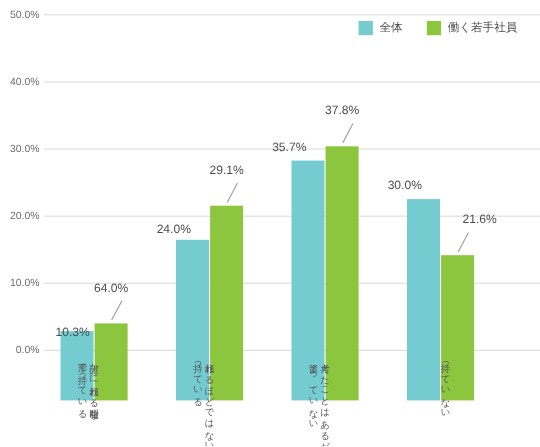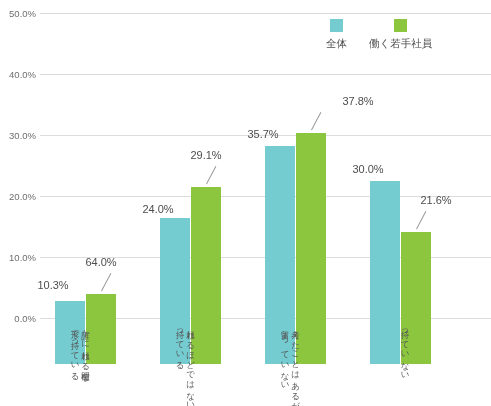--- a/index.html
+++ b/index.html
@@ -24,21 +24,20 @@
     top: 19px;
     left: 326px;
     display: flex;
     align-items: center;
     gap: 22px;
   }
   .legend-item {
     display: flex;
     align-items: center;
     gap: 6px;
-    flex-direction: column;
   }
   .legend-swatch {
     width: 13px;
     height: 13px;
     display: block;
   }
   .legend-label {
     font-size: 10.5px;
     color: #4a4a4a;
     line-height: 1;
@@ -160,38 +159,38 @@
 
     <div class="gridline" style="top:244px;"></div>
     <div class="axis-label" style="top:244px;">10.0%</div>
 
     <div class="gridline" style="top:305px;"></div>
     <div class="axis-label" style="top:305px;">0.0%</div>
 
     <div class="group" style="left:15px;">
       <div class="bar a" style="height: 62.83px; background: rgb(116, 203, 208);"></div>
       <div class="bar b" style="height: 70.15px; background: rgb(140, 198, 62);"></div>
-      <div class="bar-value a" style="bottom: 73px;">10.3%</div>
+      <div class="bar-value a" style="bottom: 56px; margin-left: 13px;">10.3%</div>
       <div class="bar-value b" style="bottom: 96.15px;">64.0%</div>
       <div class="leader" style="bottom: 73.15px; left: 46px;"></div>
     </div>
 
     <div class="group" style="left:120px;">
       <div class="bar a" style="height: 146.4px; background: rgb(116, 203, 208);"></div>
       <div class="bar b" style="height: 177.51px; background: rgb(140, 198, 62);"></div>
       <div class="bar-value a" style="bottom: 149px;">24.0%</div>
       <div class="bar-value b" style="bottom: 203.51px;">29.1%</div>
       <div class="leader" style="bottom: 180.51px; left: 46px;"></div>
     </div>
 
     <div class="group" style="left:225px;">
       <div class="bar a" style="height: 217.77px; background: rgb(116, 203, 208);"></div>
       <div class="bar b" style="height: 230.58px; background: rgb(140, 198, 62);"></div>
       <div class="bar-value a" style="bottom: 223.77px;">35.7%</div>
-      <div class="bar-value b" style="bottom: 256.58px; margin-left: 47px;">37.8%</div>
+      <div class="bar-value b" style="bottom: 256.58px;">37.8%</div>
       <div class="leader" style="bottom: 233.58px; left: 46px;"></div>
     </div>
 
     <div class="group" style="left:330px;">
       <div class="bar a" style="height: 183px; background: rgb(116, 203, 208);"></div>
       <div class="bar b" style="height: 131.76px; background: rgb(140, 198, 62);"></div>
       <div class="bar-value a" style="bottom: 189px;">30.0%</div>
       <div class="bar-value b" style="bottom: 157.76px; margin-left: 20px;">21.6%</div>
       <div class="leader" style="bottom: 134.76px; left: 46px;"></div>
     </div>

